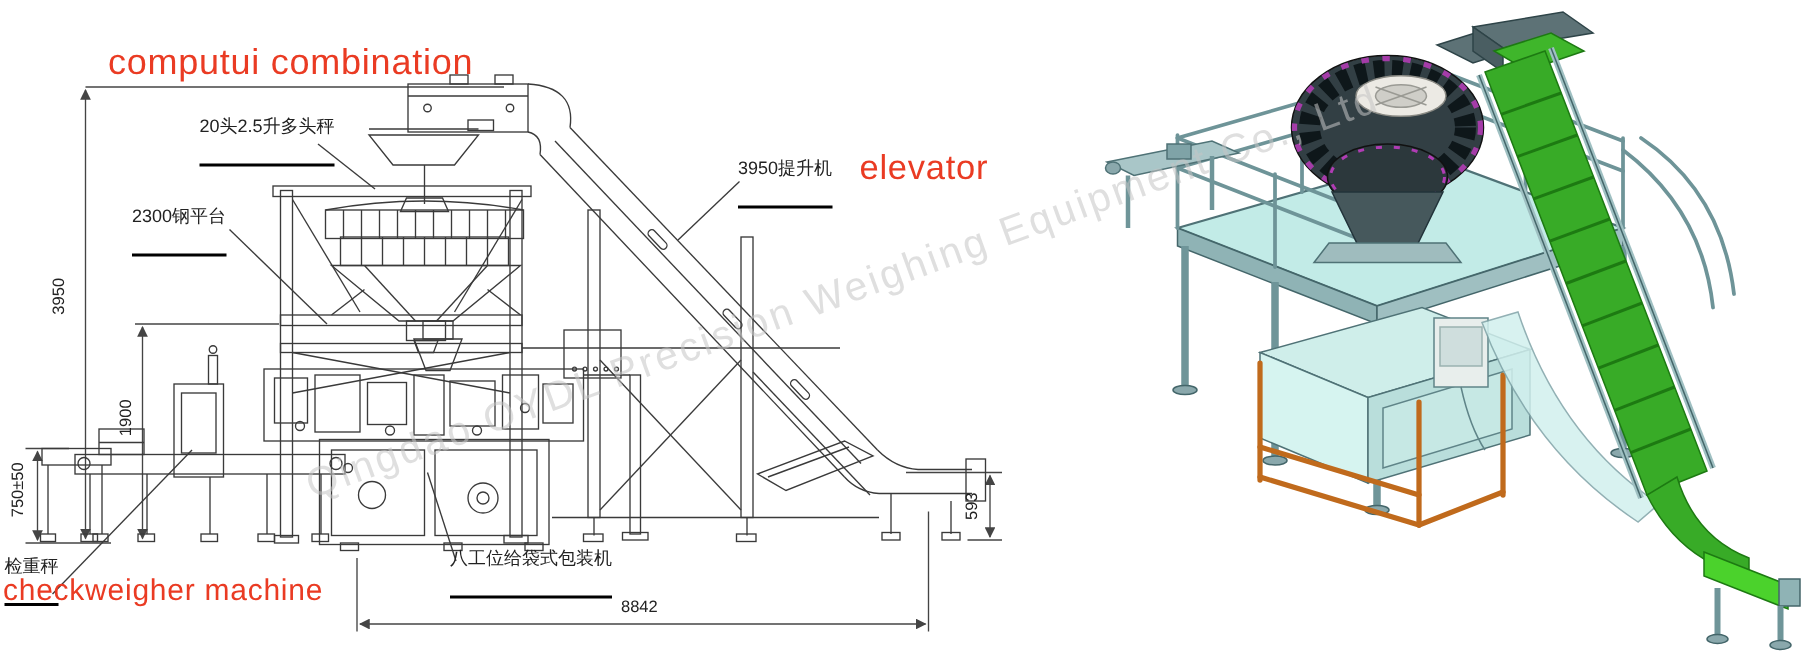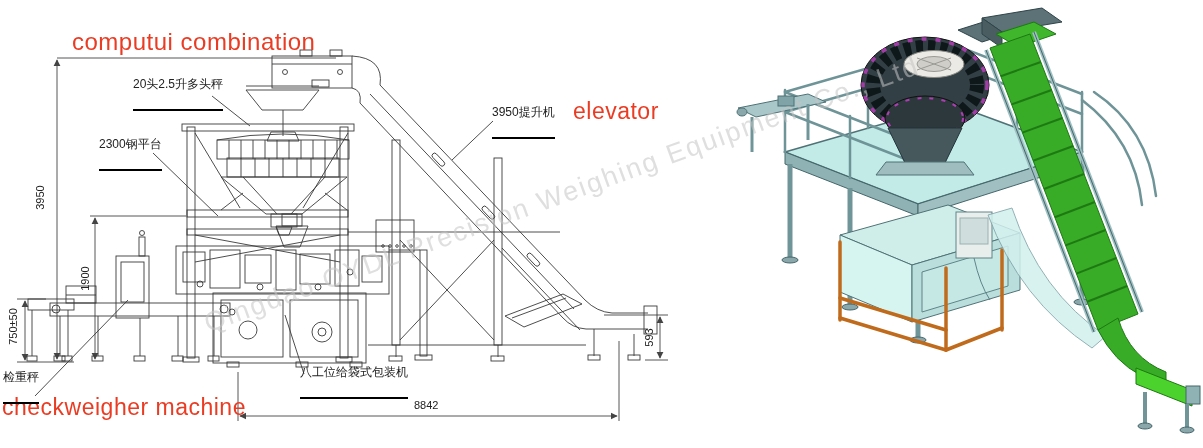--- a/index.html
+++ b/index.html
@@ -324,24 +324,24 @@
       <line x1="497" y1="404" x2="497" y2="428" stroke="#6f9599" stroke-width="4"></line>
       <ellipse cx="455" cy="426" rx="7" ry="3" fill="#8aa8ac" stroke="#44666a"></ellipse>
       <ellipse cx="497" cy="430" rx="7" ry="3" fill="#8aa8ac" stroke="#44666a"></ellipse>
     </g>
   </svg>
 
   <div class="watermark">Qingdao OYDL Precision Weighing Equipment Co., Ltd</div>
 
   <div class="lbl-red" style="left:72px;top:30px;font-size:24px">computui combination</div>
   <div class="lbl-red" style="left:573px;top:100px;font-size:23px">elevator</div>
-  <div class="lbl-red" style="left:2px;top:396px;font-size:23px">checkweigher machine</div>
+  <div class="lbl-red" style="left:2px;top:384px;font-size:20px">checkweigher machine</div>
 
   <div class="lbl-cn" style="left:133px;top:78px">20头2.5升多头秤</div>
-  <div class="lbl-cn" style="left:99px;top:138px">2300钢平台</div>
+  <div class="lbl-cn" style="left:88px;top:138px">2300钢平台</div>
   <div class="lbl-cn" style="left:492px;top:106px">3950提升机</div>
   <div class="lbl-cn" style="left:3px;top:371px">检重秤</div>
   <div class="lbl-cn" style="left:300px;top:366px">八工位给袋式包装机</div>
 
   <div class="dim vdim" style="left:20px;top:192px;width:40px;text-align:center">3950</div>
   <div class="dim vdim" style="left:65px;top:273px;width:40px;text-align:center">1900</div>
   <div class="dim vdim" style="left:-14px;top:321px;width:54px;text-align:center">750±50</div>
   <div class="dim" style="left:414px;top:400px">8842</div>
   <div class="dim vdim" style="left:634px;top:332px;width:30px;text-align:center">593</div>
 </div>

